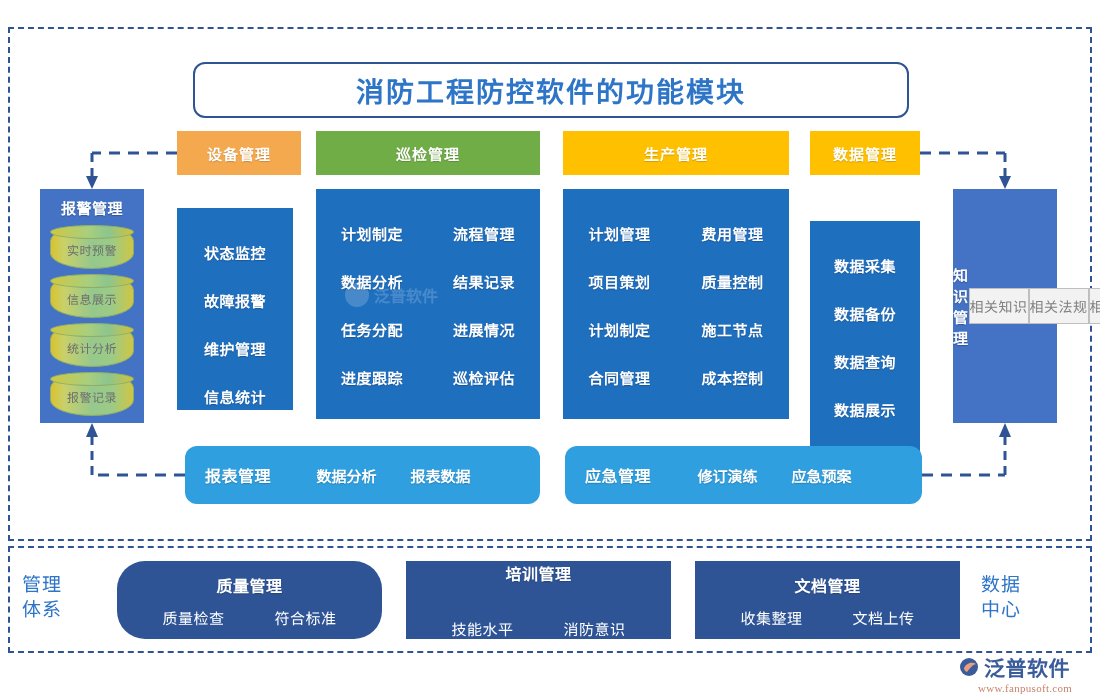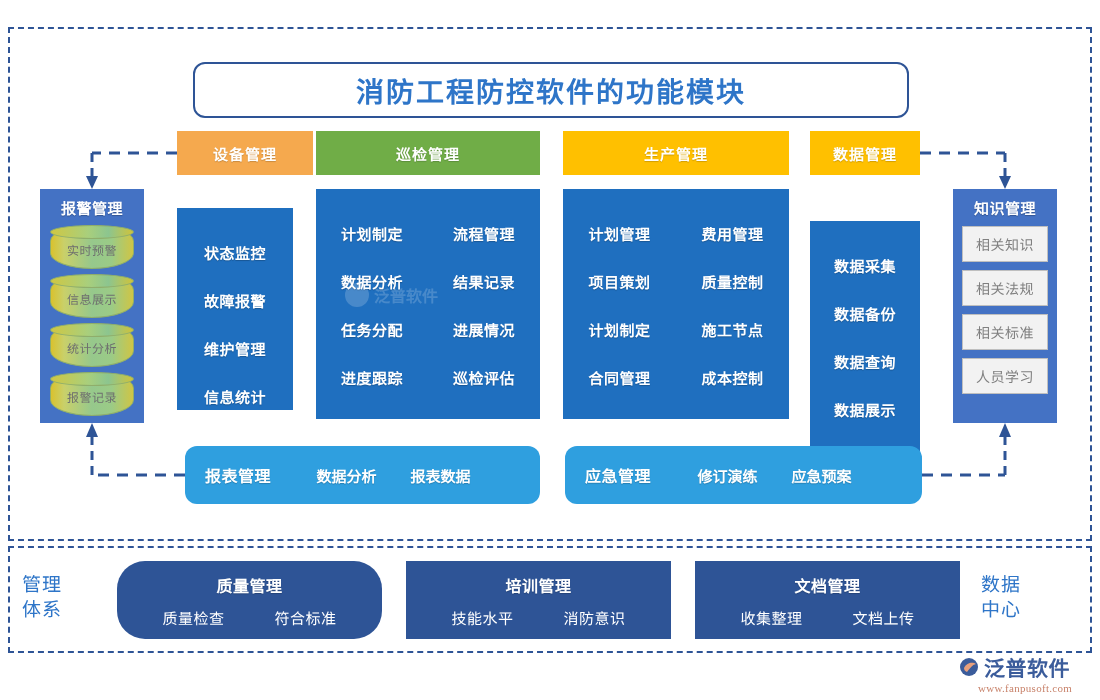--- a/index.html
+++ b/index.html
@@ -34,21 +34,21 @@
     color:#2E75C8;font-size:28px;font-weight:bold;letter-spacing:2px;
     white-space:nowrap;
   }
 
   
   .tab{
     height:44px;display:flex;align-items:center;justify-content:center;
     color:#ffffff;font-size:15px;font-weight:bold;letter-spacing:1px;
     text-shadow:0 1px 1px rgba(0,0,0,.18);
   }
-  #tab-0{left:177px;top:131px;width:136px;background:#F5A94E;}
+  #tab-0{left:177px;top:131px;width:124px;background:#F5A94E;}
   #tab-1{left:316px;top:131px;width:224px;background:#70AD47;}
   #tab-2{left:563px;top:131px;width:226px;background:#FFC000;}
   #tab-3{left:810px;top:131px;width:110px;background:#FFC000;}
 
   
   .col{
     background:#1F6FBF;top:189px;
     display:flex;flex-direction:column;
     padding-top:20px;box-sizing:border-box;
   }
@@ -109,21 +109,21 @@
   }
   .cyl-label{
     position:relative;z-index:2;color:#6E6E6E;font-size:12px;
     letter-spacing:.5px;white-space:nowrap;margin-top:5px;
   }
 
   
   #knowledge-panel{
     left:953px;top:189px;width:104px;height:234px;
     background:#4472C4;
-    display:flex;flex-direction:column;align-items:center;
+    display:flex;flex-direction:row;align-items:center;
     padding-top:8px;box-sizing:border-box;
   }
   #knowledge-title{
     color:#ffffff;font-size:15px;font-weight:bold;letter-spacing:.5px;
     margin-bottom:8px;text-shadow:0 1px 1px rgba(0,0,0,.25);
   }
   .kbox{
     width:84px;height:34px;margin-bottom:8px;
     background:#F2F2F2;border:1px solid #BFBFBF;
     display:flex;align-items:center;justify-content:center;
@@ -157,21 +157,21 @@
   }
   #label-left{left:22px;top:572px;width:62px;}
   #label-right{left:981px;top:572px;width:62px;}
 
   .bbox{
     top:561px;height:78px;background:#2E5496;
     display:flex;flex-direction:column;align-items:center;
     justify-content:center;box-sizing:border-box;
   }
   #bbox-0{left:117px;width:265px;border-radius:28px;}
-  #bbox-1{left:406px;width:265px;}
+  #bbox-1{left:406px;width:265px;justify-content:space-between;}
   #bbox-2{left:695px;width:265px;}
   .bbox-title{
     color:#ffffff;font-size:16px;font-weight:bold;letter-spacing:.5px;
     margin-bottom:10px;white-space:nowrap;
     text-shadow:0 1px 1px rgba(0,0,0,.2);
   }
   .bbox-items{display:flex;gap:50px;}
   .bbox-item{
     color:#ffffff;font-size:15px;white-space:nowrap;letter-spacing:.5px;
   }

